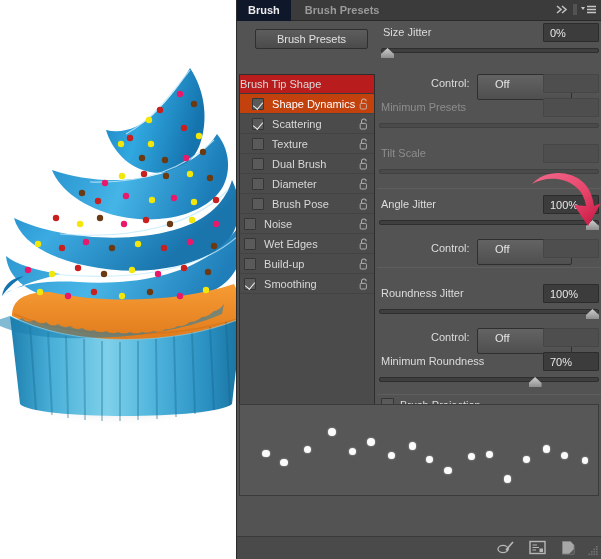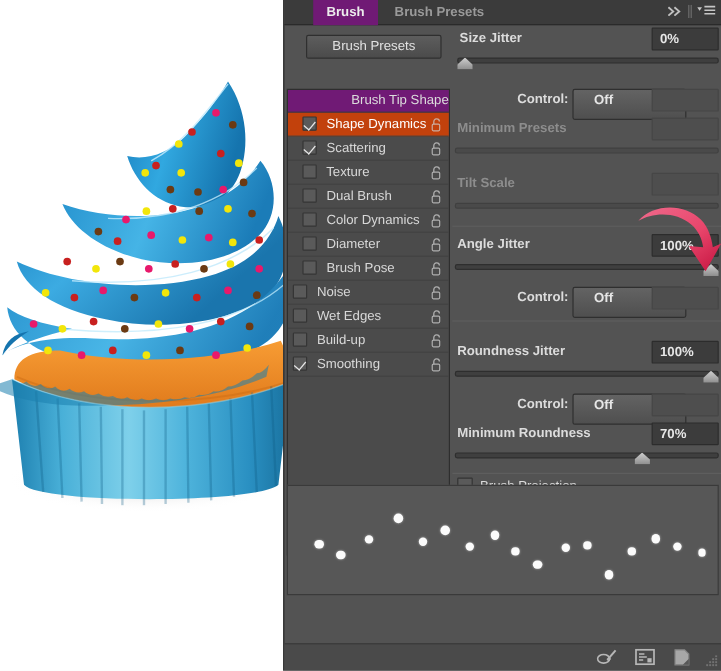--- a/index.html
+++ b/index.html
@@ -30,21 +30,21 @@
   
   #tab-strip {
     position: relative; height: 21px; background: #3b3b3b;
     border-bottom: 1px solid #2a2a2a;
   }
   .tab {
     display: inline-block; height: 21px; line-height: 21px;
     padding: 0 11px; font-size: 11px; font-weight: bold;
     color: #9a9a9a; cursor: default; vertical-align: top;
   }
-  .tab.active { background: #701a75; color: #ececec; margin-left: 24px; }
+  .tab.active { background: #0f172a; color: #ececec; }
   #tab-tools { position: absolute; right: 4px; top: 0; height: 21px;
     display: flex; align-items: center; gap: 4px; }
   .tabtool { color: #b4b4b4; font-size: 10px; line-height: 1; }
 
   
   #top-row { position: relative; height: 39px; }
   #brush-presets-btn {
     position: absolute; left: 18px; top: 8px; width: 113px; height: 20px;
     background: linear-gradient(#5d5d5d,#4b4b4b);
     border: 1px solid #2f2f2f; border-radius: 2px;
@@ -52,22 +52,22 @@
     cursor: default;
   }
 
   
   #main-split { position: relative; height: 398px; }
   #left-list {
     position: absolute; left: 2px; top: 14px; width: 136px; height: 389px;
     background: #4b4b4b; border: 1px solid #2e2e2e;
   }
   #list-header {
-    height: 19px; line-height: 19px; text-align: right;
-    color: #dcdcdc; font-size: 11px; background: #701a75;
+    height: 19px; line-height: 19px; text-align: left;
+    color: #dcdcdc; font-size: 11px; background: #b91c1c;
     border-bottom: 1px solid #3a3a3a;
   }
   .list-row {
     position: relative; height: 20px; line-height: 20px;
     padding-left: 4px; border-bottom: 1px solid #434343;
     color: #d8d8d8; font-size: 11px; cursor: default;
   }
   .list-row.sel { background: #c2410c; color: #ffffff; }
   .list-row.indent .cb { margin-left: 8px; }
   .cb {
@@ -79,21 +79,21 @@
     content: ""; position: absolute; left: 2px; top: 1px;
     width: 5px; height: 8px; border: solid #e8e8e8;
     border-width: 0 1.6px 1.6px 0; transform: rotate(40deg);
   }
   .lock { position: absolute; right: 5px; top: 4px; width: 10px; height: 12px; opacity: .75; }
 
   #right-pane {
     position: absolute; left: 140px; top: 0; right: 0; height: 398px;
   }
   .sect-line { border-top: 1px solid #5e5e5e; }
-  .prop-row { position: relative; height: 24px; font-weight: bold; }
+  .prop-row { position: relative; height: 24px; }
   .prop-label {
     position: absolute; left: 4px; top: 5px; font-size: 11px; color: #dcdcdc;
   }
   .prop-label.dim { color: #8d8d8d; }
   .ctrl-label { position: absolute; left: 54px; top: 5px; font-size: 11px; color: #dcdcdc; }
   .valbox {
     position: absolute; right: 2px; top: 2px; width: 56px; height: 19px;
     background: #3c3c3c; border: 1px solid #2c2c2c; border-radius: 1px;
     color: #e6e6e6; font-size: 11px; line-height: 18px; padding-left: 6px;
   }
@@ -374,28 +374,20 @@
         <div class="list-row indent">
           <span class="cb"></span>
           <span>Dual Brush</span>
           <svg class="lock" viewBox="0 0 10 12">
               <path d="M2.5 5.5 V3.6 A2.3 2.3 0 0 1 7.2 3.2" stroke="#cfcfcf" stroke-width="1.1" fill="none"></path>
               <rect x="1.2" y="5.4" width="6.2" height="5.6" rx="1" stroke="#cfcfcf" stroke-width="1" fill="none"></rect>
             </svg>
         </div>
         <div class="list-row indent">
           <span class="cb"></span>
-          <span>Color Dynamics</span>
-          <svg class="lock" viewBox="0 0 10 12">
-              <path d="M2.5 5.5 V3.6 A2.3 2.3 0 0 1 7.2 3.2" stroke="#cfcfcf" stroke-width="1.1" fill="none"></path>
-              <rect x="1.2" y="5.4" width="6.2" height="5.6" rx="1" stroke="#cfcfcf" stroke-width="1" fill="none"></rect>
-            </svg>
-        </div>
-        <div class="list-row indent">
-          <span class="cb"></span>
           <span>Diameter</span>
           <svg class="lock" viewBox="0 0 10 12">
               <path d="M2.5 5.5 V3.6 A2.3 2.3 0 0 1 7.2 3.2" stroke="#cfcfcf" stroke-width="1.1" fill="none"></path>
               <rect x="1.2" y="5.4" width="6.2" height="5.6" rx="1" stroke="#cfcfcf" stroke-width="1" fill="none"></rect>
             </svg>
         </div>
         <div class="list-row indent">
           <span class="cb"></span>
           <span>Brush Pose</span>
           <svg class="lock" viewBox="0 0 10 12">

